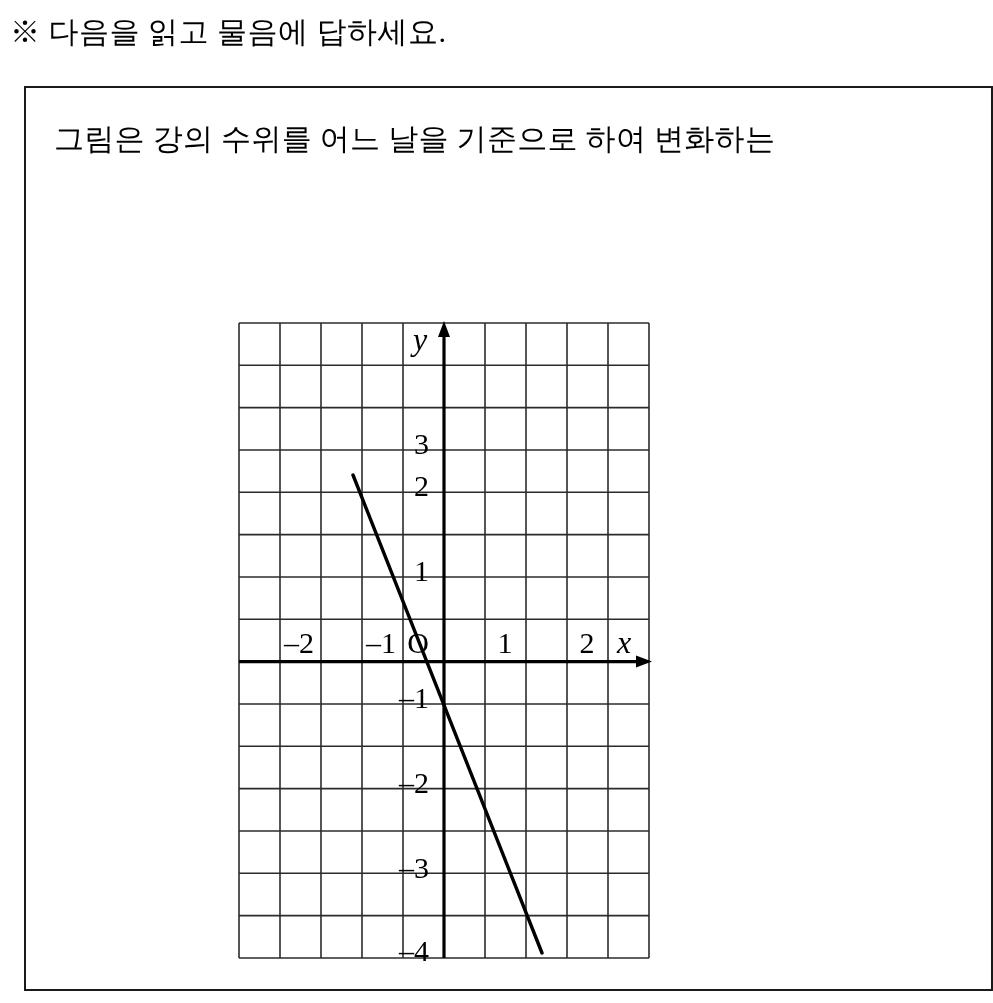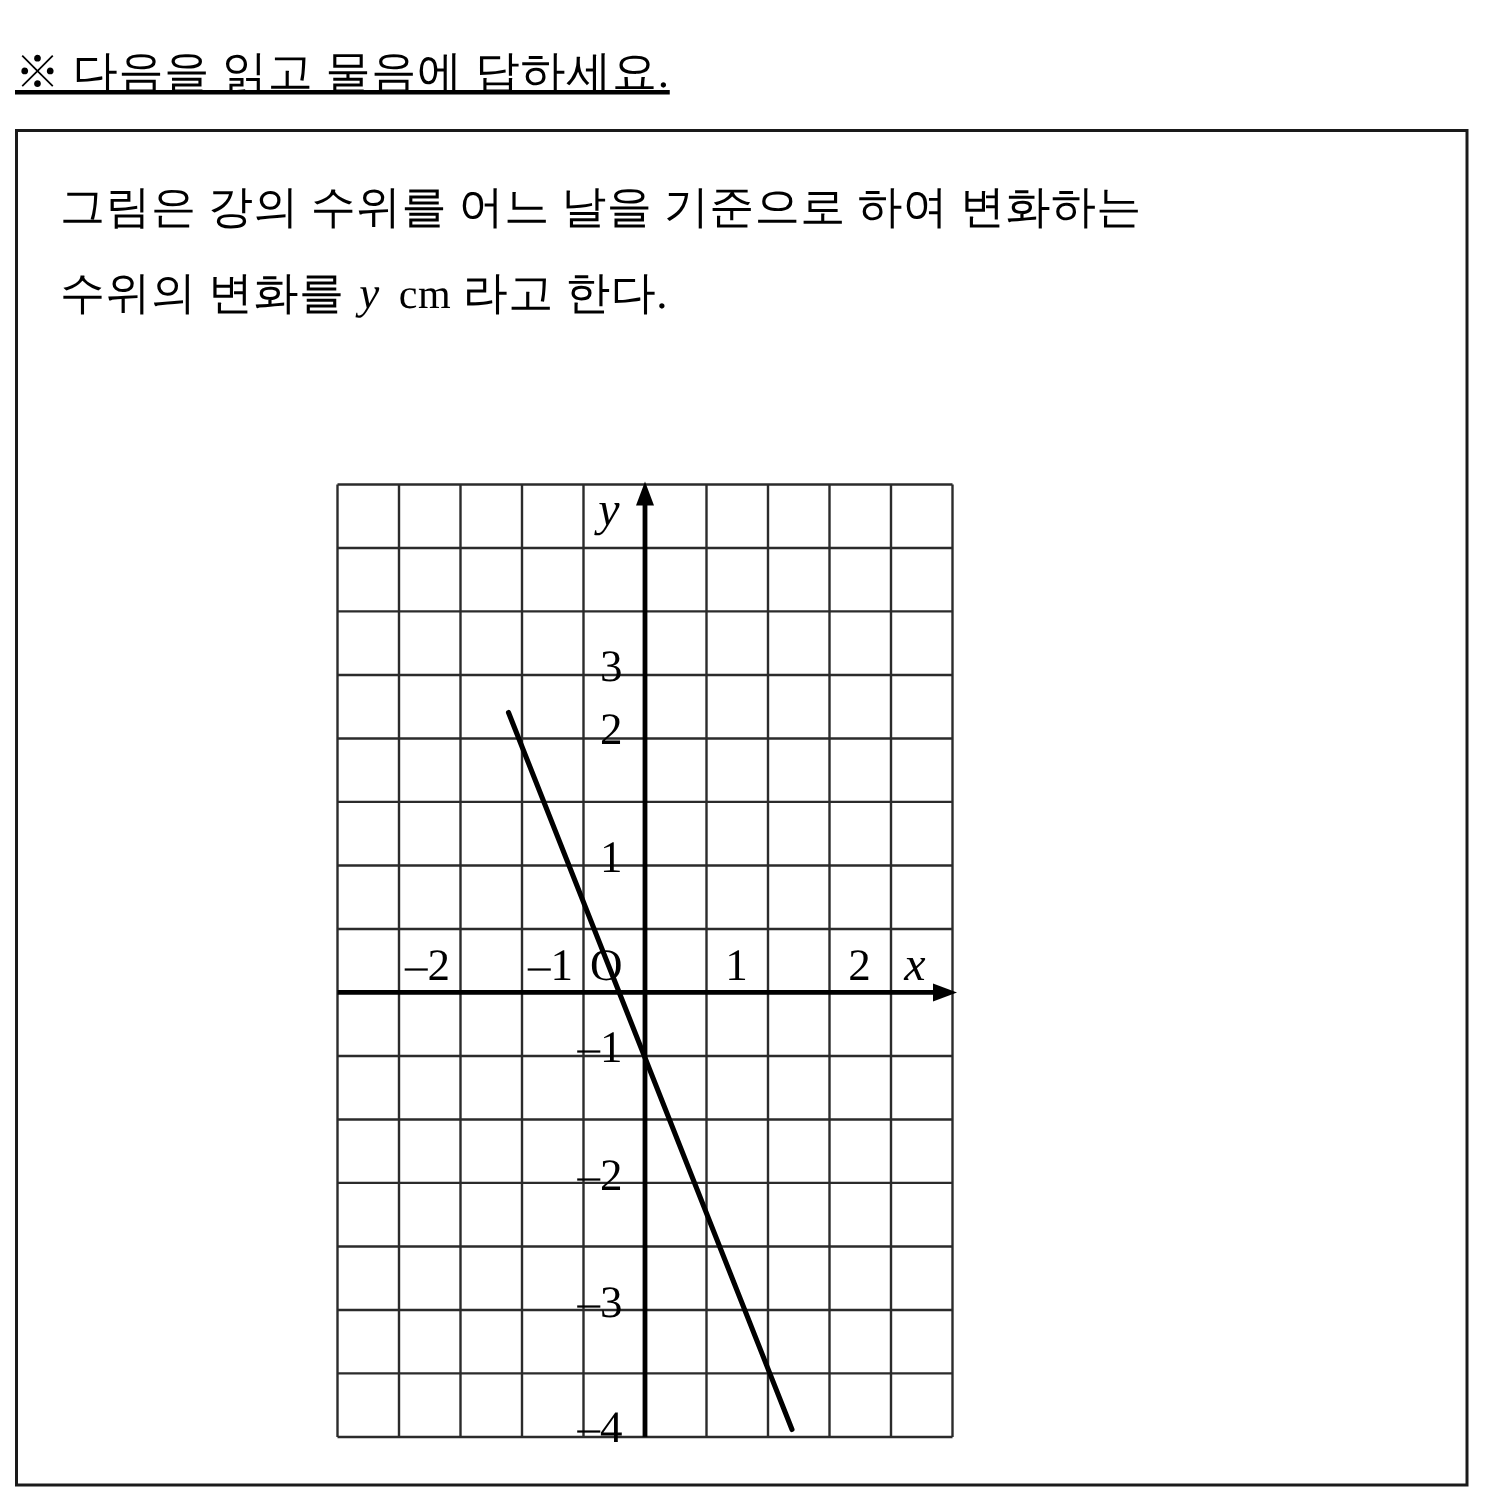--- a/index.html
+++ b/index.html
@@ -19,31 +19,30 @@
   .page {
     position: absolute;
     left: 0; top: 0;
     width: 993px;
     height: 1003px;
   }
 
   .instruction {
     position: absolute;
     left: 10px;
-    top: 27px;
+    top: 10px;
     font-size: 30px;
     line-height: 44px;
     white-space: nowrap;
     letter-spacing: 0.5px;
-    text-decoration: underline;
   }
 
   .box {
     position: absolute;
-    left: 10px;
+    left: 24px;
     top: 86px;
     width: 969px;
     height: 905px;
     border: 2px solid #1a1a1a;
     box-sizing: border-box;
   }
 
   .stem {
     position: absolute;
     left: 28px;
@@ -83,26 +82,20 @@
 
 <div class="page">
 
   <div class="instruction">※ 다음을 읽고 물음에 답하세요.</div>
 
   <div class="box">
 
     <div class="stem">
       <div>
         <span>그림은 강의 수위를 어느 날을 기준으로 하여 변화하는</span>
-      </div>
-      <div>
-        <span>수위의 변화를</span>
-        <span class="ital">y</span>
-        <span class="unit">cm</span>
-        <span>라고 한다.</span>
       </div>
     </div>
 
     <div class="graph-wrap">
       <svg class="graph-svg" width="430" height="650" viewBox="0 0 430 650">
 
         <g stroke="#2b2b2b" stroke-width="1.6" fill="none">
 
           <line x1="15" y1="10" x2="15" y2="645"></line>
           <line x1="56" y1="10" x2="56" y2="645"></line>

